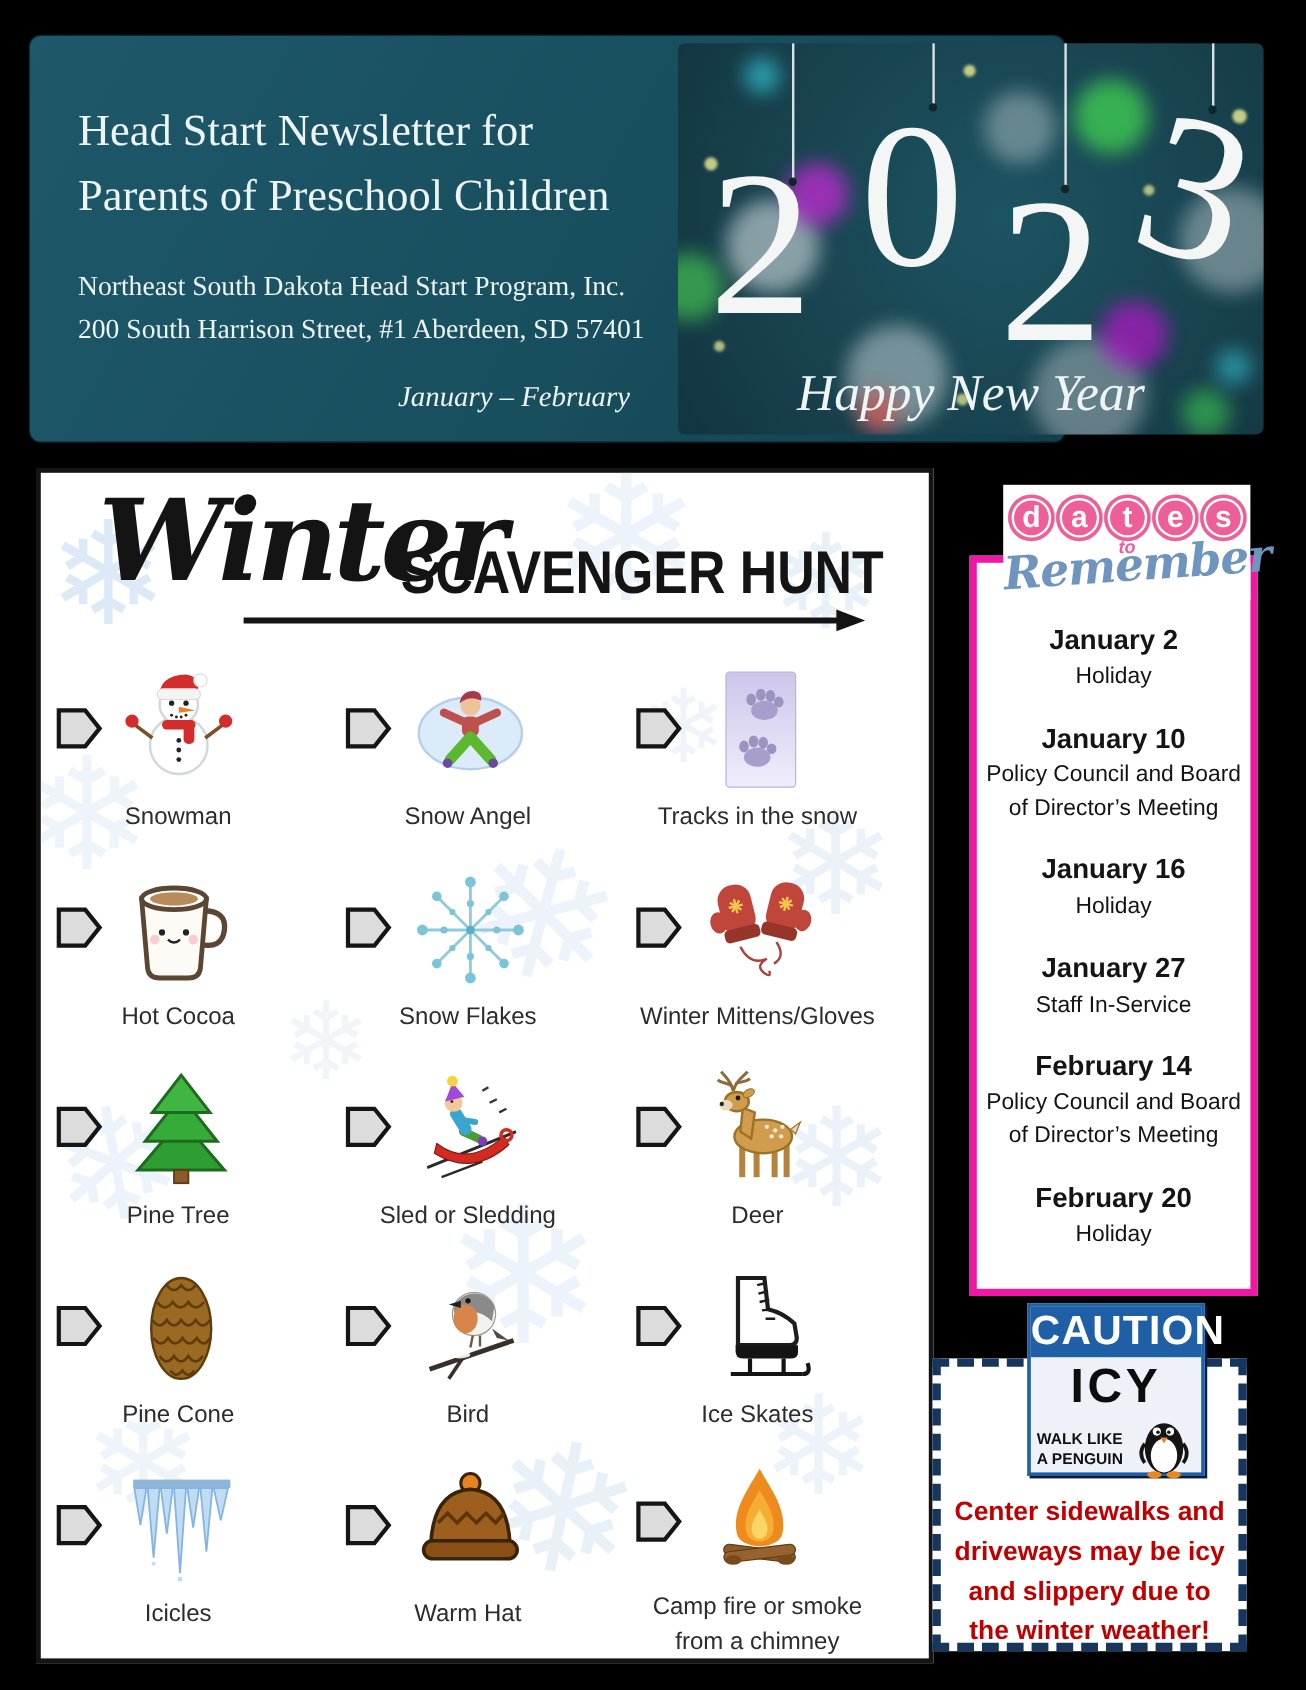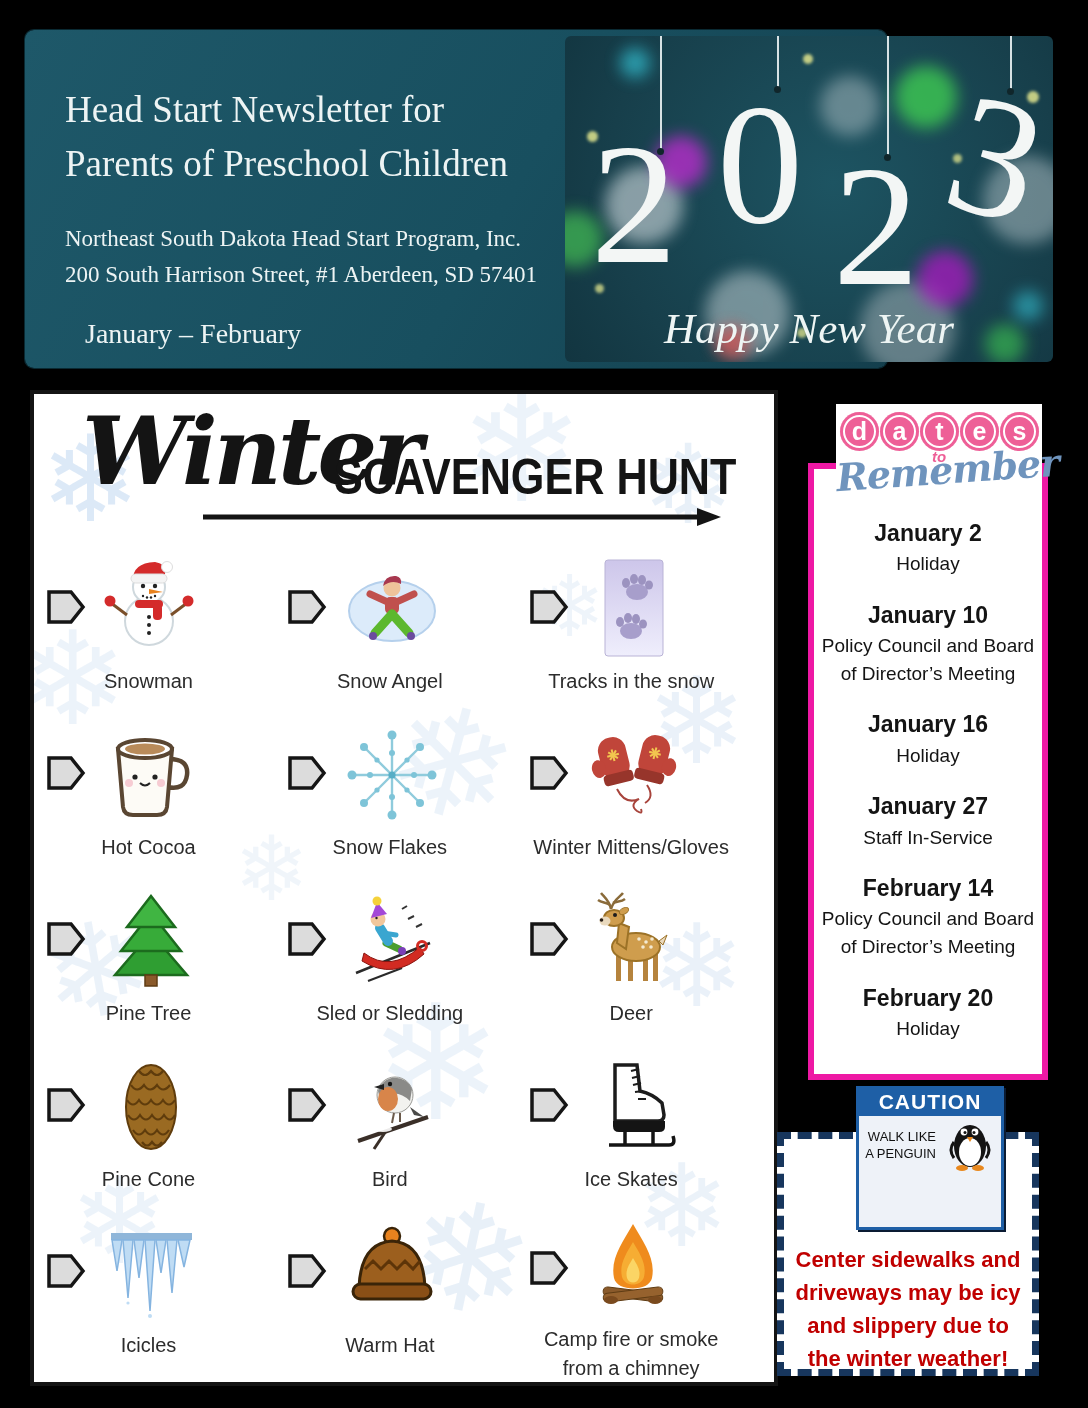--- a/index.html
+++ b/index.html
@@ -8,22 +8,22 @@
 
   
   .header{position:absolute;left:25px;top:30px;width:862px;height:338px;border-radius:9px;
           background:linear-gradient(120deg,#1e5869 0%,#184f5f 55%,#143f4d 100%);
           box-shadow:0 0 0 1px #0a2a33;}
   .hline{position:absolute;left:40px;color:#edf4f4;font-family:"Liberation Serif",serif;}
   .title-l1{top:58px;font-size:37px;}
   .title-l2{top:112px;font-size:37px;}
   .org-l1{top:196px;font-size:23px;}
   .org-l2{top:232px;font-size:23px;}
-  .period{position:absolute;left:60px;top:288px;width:440px;text-align:left;color:#edf4f4;
-          font-family:"Liberation Serif",serif;font-size:28px;}
+  .period{position:absolute;left:60px;top:288px;width:440px;text-align:right;color:#edf4f4;
+          font-family:"Liberation Serif",serif;font-style:italic;font-size:24px;}
 
   
   .year-panel{position:absolute;left:540px;top:6px;width:488px;height:326px;border-radius:6px;
               overflow:hidden;background:radial-gradient(circle at 55% 45%,#1d5462 0%,#173f4b 70%,#123540 100%);}
   .bok{position:absolute;border-radius:50%;filter:blur(8px);}
   .dotsm{position:absolute;border-radius:50%;filter:blur(1.5px);}
   .string{position:absolute;top:0;width:2px;background:#d7e2e4;}
   .knot{position:absolute;width:7px;height:7px;border-radius:50%;background:#10262b;}
   .digit{position:absolute;color:#f3f6f5;font-family:"Liberation Serif",serif;font-size:172px;line-height:1;}
   .greeting{position:absolute;left:0;right:0;top:268px;text-align:center;color:#eef5f4;
@@ -63,26 +63,26 @@
             transform:rotate(-4deg);letter-spacing:-1px;}
 
   
   .dashbox{position:absolute;left:777px;top:1132px;width:262px;height:244px;background:#fff;
            border:7px dashed #17365d;box-sizing:border-box;}
   .redmsg{position:absolute;left:8px;right:8px;top:104px;color:#c00000;font-weight:700;
           font-size:22px;line-height:1.5;text-align:center;}
   .sign{position:absolute;left:856px;top:1086px;width:148px;height:144px;z-index:6;
         background:#eef2f8;border:3px solid #1e5fa6;box-sizing:border-box;
         box-shadow:2px 2px 0 #0a1b33;}
-  .sign-head{background:#1e5fa6;color:#fff;font-weight:700;font-size:21px;text-align:center;
+  .sign-head{background:#1e5fa6;color:#fff;font-weight:700;font-size:34px;text-align:center;
              letter-spacing:1px;padding:1px 0 2px;}
   .sign-icy{font-weight:700;font-size:40px;letter-spacing:3px;text-align:center;color:#0d0d0d;
             line-height:1.1;margin-top:2px;}
   .sign-bottom{display:flex;align-items:center;justify-content:space-between;padding:0 5px;}
-  .sign-sub{font-weight:400;font-size:13px;line-height:1.3;color:#111;width:72px;text-align:right;}
+  .sign-sub{font-weight:700;font-size:13px;line-height:1.3;color:#111;width:72px;text-align:left;}
 </style>
 </head>
 <body>
 
 <div id="page">
 
   <div class="header">
     <div class="hline title-l1">Head Start Newsletter for</div>
     <div class="hline title-l2">Parents of Preschool Children</div>
     <div class="hline org-l1">Northeast South Dakota Head Start Program, Inc.</div>
@@ -600,20 +600,21 @@
     </div>
     <div class="to-word">to</div>
     <div class="remember">Remember</div>
   </div>
 
   <div class="dashbox">
     <div class="redmsg">Center sidewalks and driveways may be icy and slippery due to the winter weather!</div>
   </div>
   <div class="sign">
     <div class="sign-head">CAUTION</div>
+    <div class="sign-icy">ICY</div>
     <div class="sign-bottom">
       <div class="sign-sub">WALK LIKE A PENGUIN</div>
       <span><svg width="52" height="56" viewBox="0 0 52 56">
         <ellipse cx="26" cy="30" rx="16" ry="21" fill="#141414"></ellipse>
         <ellipse cx="26" cy="36" rx="11" ry="14" fill="#fff"></ellipse>
         <circle cx="20" cy="16" r="3.4" fill="#fff"></circle>
             <circle cx="31" cy="16" r="3.4" fill="#fff"></circle>
         <circle cx="21" cy="16.5" r="1.5" fill="#141414"></circle>
             <circle cx="30" cy="16.5" r="1.5" fill="#141414"></circle>
         <polygon points="23,21 29,21 26,26" fill="#e8881e"></polygon>

